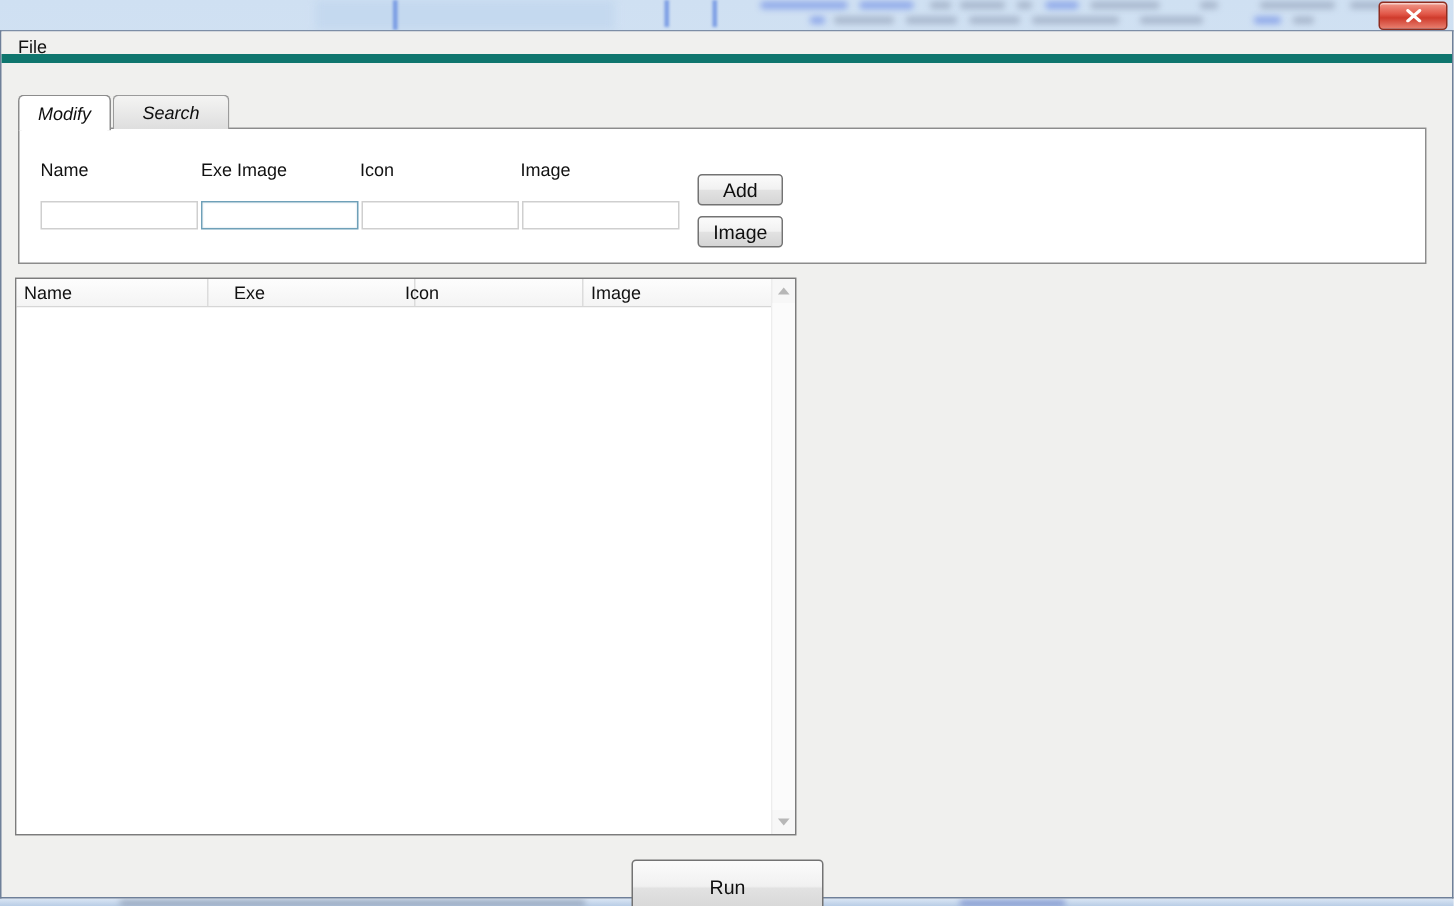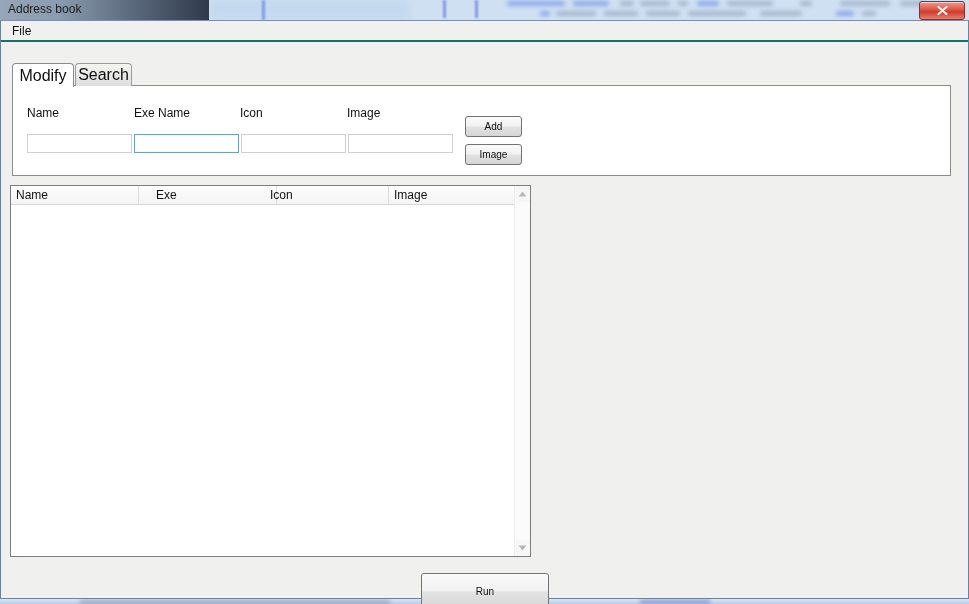--- a/index.html
+++ b/index.html
@@ -107,21 +107,21 @@
     box-sizing: border-box;
   }
 
   
   #menubar {
     position: absolute;
     left: 0; top: 0;
     width: 100%;
     height: 21px;
     background: #f0f0ee;
-    border-bottom: 2px solid #0f766e;
+    border-bottom: 6px solid #0f766e;
     box-sizing: border-box;
   }
   .menu-item {
     position: absolute;
     top: 3px;
     font-size: 12px;
     color: #111;
     padding: 0 5px;
     cursor: default;
   }
@@ -130,29 +130,30 @@
   #tabstrip {
     position: absolute;
     left: 11px; top: 42px;
     height: 23px;
   }
   .tab {
     position: absolute;
     top: 0;
     height: 23px;
     box-sizing: border-box;
-    font-size: 16px;
+    font-size: 12px;
     color: #0e0e0e;
     display: flex;
     align-items: center;
     justify-content: center;
     border: 1px solid #8d8d8d;
     border-bottom: none;
     border-radius: 4px 4px 0 0;
     cursor: pointer;
+    font-style: italic;
   }
   .tab.active {
     background: #ffffff;
     border-color: #8c8c8c;
     z-index: 3;
     height: 24px;
   }
   .tab.inactive {
     background: linear-gradient(180deg, #f4f4f3 0%, #dedede 100%);
     border-color: #9b9b9b;
@@ -192,21 +193,21 @@
     border: 1px solid #6fa0b8;
     box-shadow: inset 0 0 1px rgba(110,160,185,.6);
   }
 
   .push-button {
     position: absolute;
     box-sizing: border-box;
     border: 1px solid #737373;
     border-radius: 3px;
     background: linear-gradient(180deg, #fbfbfb 0%, #f1f1f1 48%, #e2e2e2 52%, #d5d5d5 100%);
-    font-size: 10px;
+    font-size: 13px;
     color: #0f0f0f;
     display: flex;
     align-items: center;
     justify-content: center;
     cursor: pointer;
     font-family: "Liberation Sans", sans-serif;
   }
 
   
   #tablewrap {
@@ -315,55 +316,52 @@
   <div class="bg-text-chunk" style="left:836px; top:11px; width:18px;"></div>
   <div class="bg-text-chunk gray" style="left:862px; top:11px; width:14px;"></div>
 
   <div class="bg-bottom-strip"></div>
   <div class="bg-bottom-dark" style="left:80px; top:600px; width:310px;"></div>
   <div class="bg-bottom-dark" style="left:640px; top:600px; width:70px; background:#6f86c9;"></div>
 </div>
 
 <div id="window">
 
-  <div id="titlebar">
-    <span id="titlebar-text">Address book</span>
-  </div>
 
   <div id="close-button" title="Close">
     <svg width="11" height="9" viewBox="0 0 11 9">
       <path d="M1.5 1 L9.5 8 M9.5 1 L1.5 8" stroke="#ffffff" stroke-width="2" stroke-linecap="round" fill="none"></path>
     </svg>
   </div>
 
   <div id="client">
 
     <div id="menubar">
       <div class="menu-item" style="left:6px;">File</div>
     </div>
 
     <div id="tabpanel">
 
       <div class="field-label" style="left:14px;  top:20px;">Name</div>
-      <div class="field-label" style="left:121px; top:20px;">Exe Name</div>
+      <div class="field-label" style="left:121px; top:20px;">Exe Image</div>
       <div class="field-label" style="left:227px; top:20px;">Icon</div>
       <div class="field-label" style="left:334px; top:20px;">Image</div>
 
       <input class="text-input" style="left: 14px; top: 48px; width: 105px;" type="text" value="">
       <input class="text-input focused" style="left: 121px; top: 48px; width: 105px;" type="text" value="">
       <input class="text-input" style="left: 228px; top: 48px; width: 105px;" type="text" value="">
       <input class="text-input" style="left: 335px; top: 48px; width: 105px;" type="text" value="">
 
       <div class="push-button" style="left:452px; top:30px; width:57px; height:21px;">Add</div>
       <div class="push-button" style="left:452px; top:58px; width:57px; height:21px;">Image</div>
     </div>
 
     <div id="tabstrip">
       <div class="tab active" style="left:0px;  width:62px;">Modify</div>
-      <div class="tab inactive" style="left:63px; width:57px;">Search</div>
+      <div class="tab inactive" style="left:63px; width:78px;">Search</div>
     </div>
 
     <div id="tablewrap">
       <div id="tableheader">
         <div class="col-header" style="left:0px;   width:128px;">Name</div>
         <div class="col-header" style="left:140px; width:126px;">Exe</div>
         <div class="col-header" style="left:254px; width:124px;">Icon</div>
         <div class="col-header" style="left:378px; width:126px; border-right:none;">Image</div>
       </div>
 

